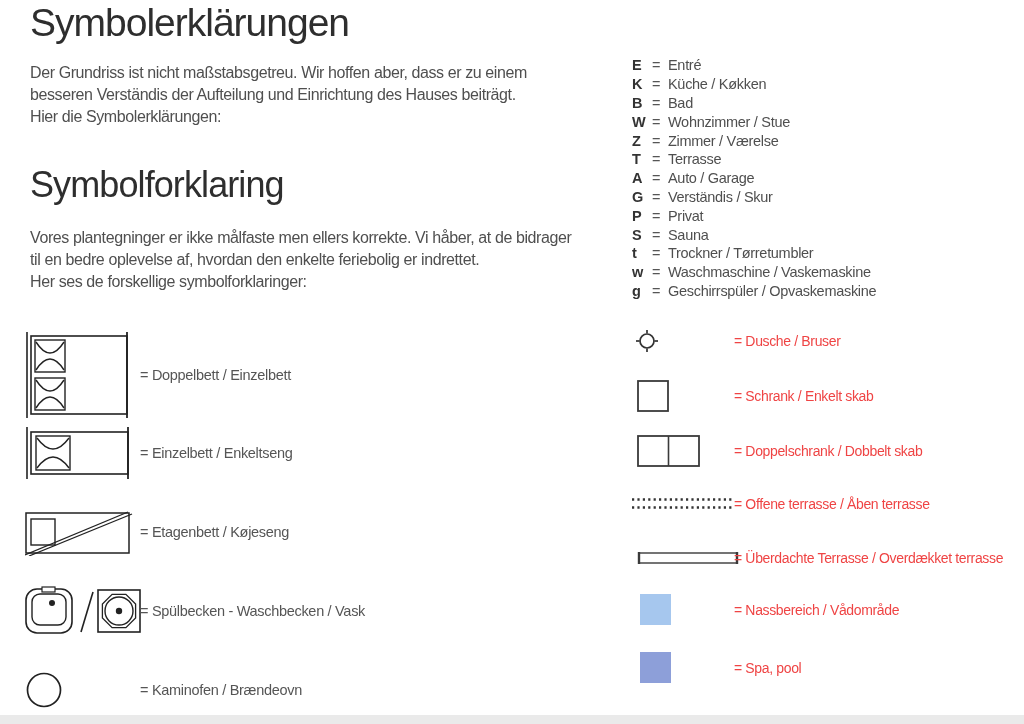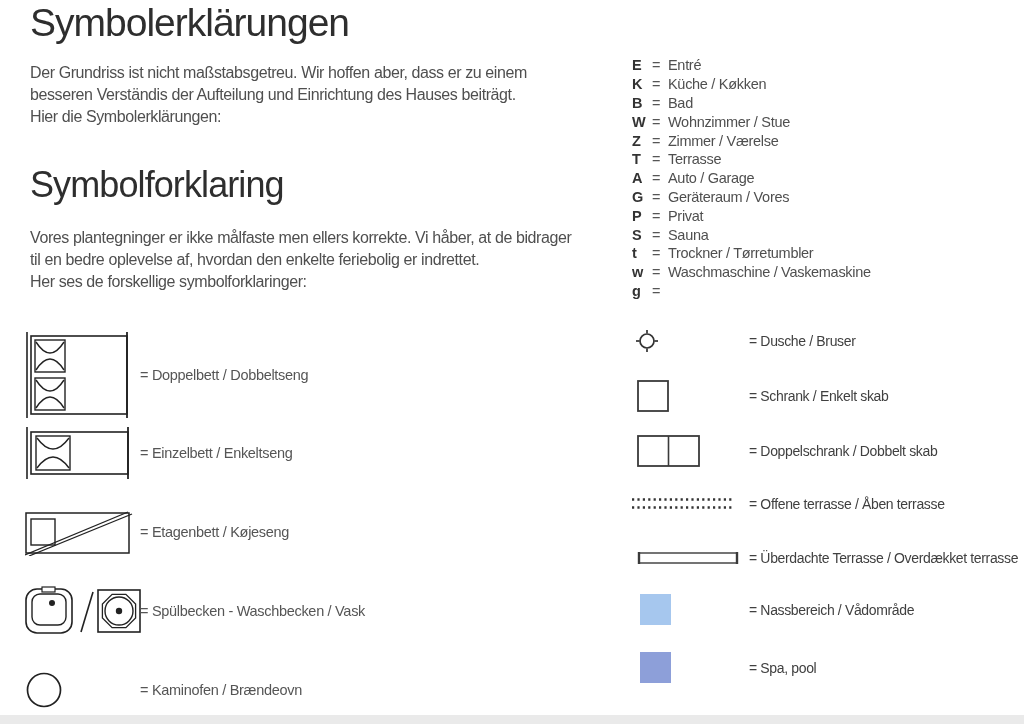--- a/index.html
+++ b/index.html
@@ -16,22 +16,22 @@
   .sym-row .icon{position:absolute;left:0;top:0;}
   .sym-label{position:absolute;left:115px;top:50%;transform:translateY(-50%);
              font-size:14.5px;letter-spacing:-0.3px;color:#555;white-space:nowrap;}
   .ab-list{position:absolute;left:632px;top:56px;}
   .ab-row{display:flex;height:18.8px;align-items:center;font-size:14.5px;letter-spacing:-0.3px;}
   .ab-key{width:20px;font-weight:700;color:#333;}
   .ab-eq{width:16px;color:#555;}
   .ab-label{color:#4f4f4f;white-space:nowrap;}
   .rsym-row{position:absolute;left:632px;}
   .rsym-row .icon{position:absolute;top:0;}
-  .rsym-label{position:absolute;left:117px;top:50%;transform:translateY(-50%);
-              font-size:14px;letter-spacing:-0.35px;color:#404040;white-space:nowrap;}
+  .rsym-label{position:absolute;left:102px;top:50%;transform:translateY(-50%);
+              font-size:14px;letter-spacing:-0.35px;color:#ef4444;white-space:nowrap;}
   .bottom-bar{position:absolute;left:0;bottom:0;width:1024px;height:9px;background:#eaeaea;}
   svg{display:block;}
 </style>
 </head>
 <body>
 
 <div id="page">
 
   <div class="h1">Symbolerklärungen</div>
 
@@ -81,21 +81,21 @@
         <span class="ab-label">Terrasse</span>
     </div>
     <div class="ab-row">
       <span class="ab-key">A</span>
         <span class="ab-eq">=</span>
         <span class="ab-label">Auto / Garage</span>
     </div>
     <div class="ab-row">
       <span class="ab-key">G</span>
         <span class="ab-eq">=</span>
-        <span class="ab-label">Geräteraum / Vores</span>
+        <span class="ab-label">Verständis / Skur</span>
     </div>
     <div class="ab-row">
       <span class="ab-key">P</span>
         <span class="ab-eq">=</span>
         <span class="ab-label">Privat</span>
     </div>
     <div class="ab-row">
       <span class="ab-key">S</span>
         <span class="ab-eq">=</span>
         <span class="ab-label">Sauna</span>
@@ -106,38 +106,39 @@
         <span class="ab-label">Trockner / Tørretumbler</span>
     </div>
     <div class="ab-row">
       <span class="ab-key">w</span>
         <span class="ab-eq">=</span>
         <span class="ab-label">Waschmaschine / Vaskemaskine</span>
     </div>
     <div class="ab-row">
       <span class="ab-key">g</span>
         <span class="ab-eq">=</span>
+        <span class="ab-label">Geschirrspüler / Opvaskemaskine</span>
     </div>
   </div>
 
   <div class="sym-row" style="top:332px;width:560px;height:86px;">
     <span class="icon">
       <svg width="106" height="86" viewBox="0 0 106 86">
         <rect x="6" y="4" width="96" height="78" fill="none" stroke="#222" stroke-width="1.6"></rect>
         <line x1="2" y1="0" x2="2" y2="86" stroke="#222" stroke-width="1.6"></line>
         <line x1="102" y1="0" x2="102" y2="86" stroke="#222" stroke-width="1.8"></line>
         <rect x="10" y="8" width="30" height="32" fill="none" stroke="#222" stroke-width="1.4"></rect>
         <path d="M 11 10 Q 25 32 39 10" fill="none" stroke="#222" stroke-width="1.4"></path>
         <path d="M 11 38 Q 25 16 39 38" fill="none" stroke="#222" stroke-width="1.4"></path>
         <rect x="10" y="46" width="30" height="32" fill="none" stroke="#222" stroke-width="1.4"></rect>
         <path d="M 11 48 Q 25 70 39 48" fill="none" stroke="#222" stroke-width="1.4"></path>
         <path d="M 11 76 Q 25 54 39 76" fill="none" stroke="#222" stroke-width="1.4"></path>
       </svg>
     </span>
-    <span class="sym-label">= Doppelbett / Dobbeltseng</span>
+    <span class="sym-label">= Doppelbett / Einzelbett</span>
   </div>
 
   <div class="sym-row" style="top:427px;width:560px;height:52px;">
     <span class="icon">
       <svg width="108" height="52" viewBox="0 0 108 52">
         <rect x="6" y="5" width="97" height="42" fill="none" stroke="#222" stroke-width="1.6"></rect>
         <line x1="2" y1="0" x2="2" y2="52" stroke="#222" stroke-width="1.6"></line>
         <line x1="103" y1="0" x2="103" y2="52" stroke="#222" stroke-width="1.8"></line>
         <rect x="11" y="9" width="34" height="34" fill="none" stroke="#222" stroke-width="1.4"></rect>
         <path d="M 12 11 Q 28 33 44 11" fill="none" stroke="#222" stroke-width="1.4"></path>

